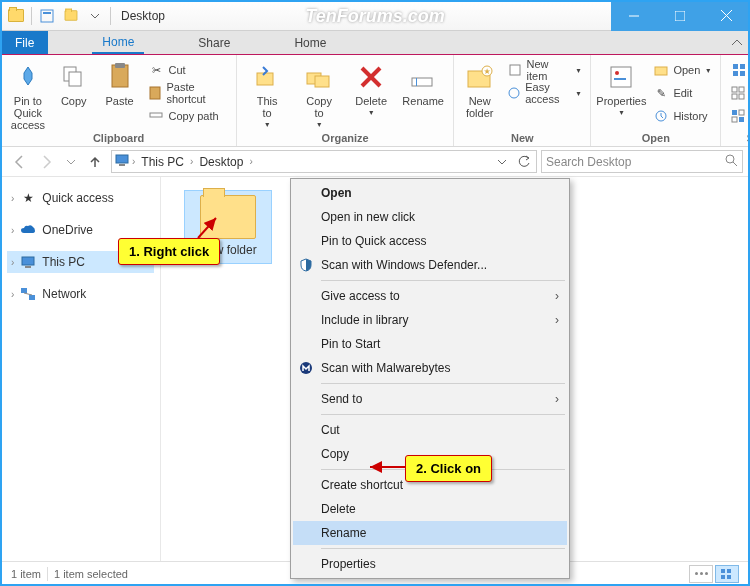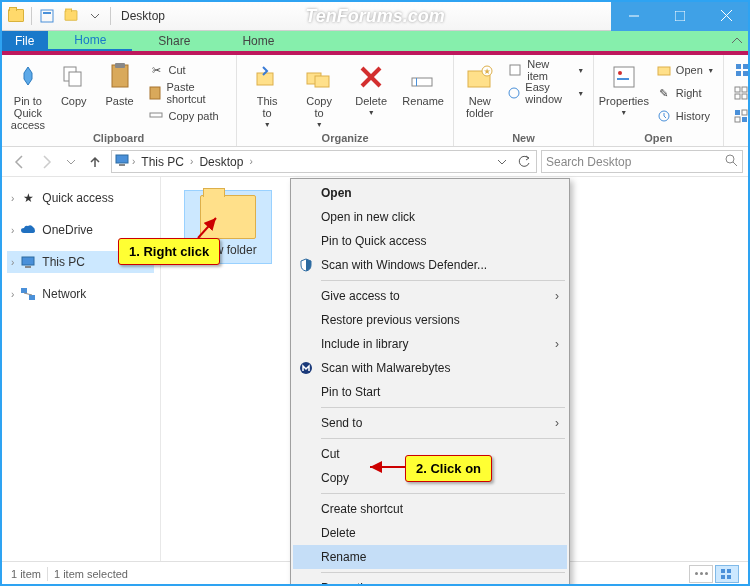--- a/index.html
+++ b/index.html
@@ -9,23 +9,23 @@
 .qat { display: flex; align-items: center; gap: 2px; padding: 0 4px; }
 .qat-icon { width: 22px; height: 22px; display:flex; align-items:center; justify-content:center; }
 .folder-ico { width:16px; height:13px; background:#FFD96B; border:1px solid #D9B23A; border-radius:1px; position:relative; }
 .folder-ico:before { content:""; position:absolute; top:-3px; left:0; width:6px; height:3px; background:#FFD96B; border:1px solid #D9B23A; border-bottom:none; }
 .titlebar .sep { width:1px; height:18px; background:#ccc; margin:0 2px; }
 .title { font-size:12px; color:#333; flex:1; padding-left:4px; }
 .winbtns { display:flex; margin-left:auto; }
 .winbtn { width:46px; height:30px; display:flex; align-items:center; justify-content:center; color:#444; background:#3FA1E7; }
 .winbtn.close { background:#3FA1E7; }
 .winbtns svg { stroke:#fff; }
-.menubar { height:24px; background:#86efac; border-bottom:4px solid #be185d; display:flex; align-items:stretch; font-size:12px; }
+.menubar { height:24px; background:#e5e5e5; border-bottom:1px solid #be185d; display:flex; align-items:stretch; font-size:12px; }
 .filetab { background:#1979CA; color:#fff; padding:0 14px; display:flex; align-items:center; }
-.menutab { padding:0 26px; display:flex; align-items:center; color:#444; }
+.menutab { padding:0 10px; display:flex; align-items:center; color:#444;margin-left:44px; }
 .menutab.active { border-bottom:2px solid #1979CA; color:#1979CA; }
 .collapse { margin-left:auto; width:24px; display:flex; align-items:center; justify-content:center; color:#666; }
 .ribbon { height:92px; background:#fdfdfd; border-bottom:1px solid #d9d9d9; display:flex; }
 .rgroup { border-right:1px solid #e3e3e3; display:flex; flex-direction:column; padding:2px 6px 0 6px; }
 .rgroup-body { flex:1; display:flex; align-items:flex-start; gap:4px; }
 .rgroup-label { font-size:11px; color:#666; text-align:center; padding:1px 0 2px 0;font-weight:bold; }
 .bigbtn { display:flex; flex-direction:column; align-items:center; justify-content:flex-start; width:48px; padding-top:4px; font-size:11px; color:#444; text-align:center; line-height:1.1; gap:2px; }
 .bigbtn .ico { width:32px; height:32px; display:flex; align-items:center; justify-content:center; }
 .smallstack { display:flex; flex-direction:column; gap:1px; padding-top:2px; }
 .smallbtn { display:flex; align-items:center; gap:4px; font-size:11px; color:#444; height:22px; padding:0 4px; }
@@ -249,21 +249,21 @@
               </span>
               <span>New item</span>
               <span style="font-size:8px;margin-left:2px">▾</span>
             </div>
           <div class="smallbtn">
               <span class="sico">
                 <svg width="14" height="14">
                   <circle cx="7" cy="7" r="5" fill="none" stroke="#4A90D9"></circle>
                 </svg>
               </span>
-              <span>Easy window</span>
+              <span>Easy access</span>
               <span style="font-size:8px;margin-left:2px">▾</span>
             </div>
         </div>
       </div>
       <div class="rgroup-label">New</div>
     </div>
 
     <div class="rgroup">
       <div class="rgroup-body">
         <div class="bigbtn">
@@ -282,21 +282,21 @@
               <span class="sico">
                 <svg width="14" height="14">
                   <rect x="1" y="4" width="12" height="8" fill="#FFE08A" stroke="#DDAF4A"></rect>
                 </svg>
               </span>
               <span>Open</span>
               <span style="font-size:8px;margin-left:2px">▾</span>
             </div>
           <div class="smallbtn">
               <span class="sico">✎</span>
-              <span>Right</span>
+              <span>Edit</span>
             </div>
           <div class="smallbtn">
               <span class="sico">
                 <svg width="14" height="14">
                   <circle cx="7" cy="7" r="5" fill="none" stroke="#4A90D9"></circle>
                   <path d="M7 4 L7 7 L9 9" fill="none" stroke="#4A90D9"></path>
                 </svg>
               </span>
               <span>History</span>
             </div>
@@ -491,37 +491,34 @@
         </svg>
       </span>
       <span>Scan with Windows Defender...</span>
     </div>
   <div class="ctxsep"></div>
   <div class="ctxitem">
       <span>Give access to</span>
       <span class="arrow">›</span>
     </div>
   <div class="ctxitem">
-      <span>Restore previous versions</span>
-    </div>
-  <div class="ctxitem">
       <span>Include in library</span>
       <span class="arrow">›</span>
+    </div>
+  <div class="ctxitem">
+      <span>Pin to Start</span>
     </div>
   <div class="ctxitem">
       <span class="cico">
         <svg width="14" height="14">
           <circle cx="7" cy="7" r="6" fill="#1B3A7A"></circle>
           <path d="M4 10 L4 5 L7 8 L10 5 L10 10" fill="none" stroke="#fff" stroke-width="1.5"></path>
         </svg>
       </span>
       <span>Scan with Malwarebytes</span>
-    </div>
-  <div class="ctxitem">
-      <span>Pin to Start</span>
     </div>
   <div class="ctxsep"></div>
   <div class="ctxitem">
       <span>Send to</span>
       <span class="arrow">›</span>
     </div>
   <div class="ctxsep"></div>
   <div class="ctxitem">
       <span>Cut</span>
     </div>

